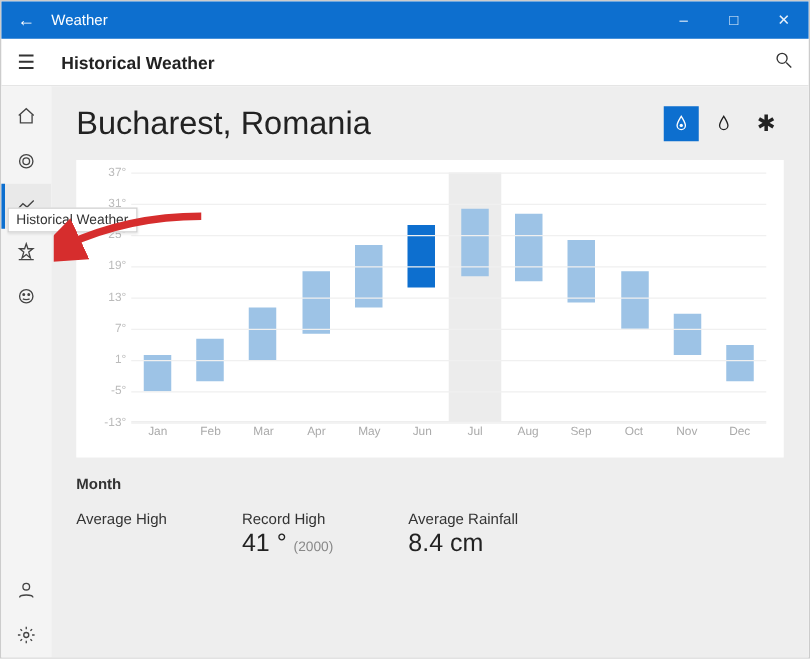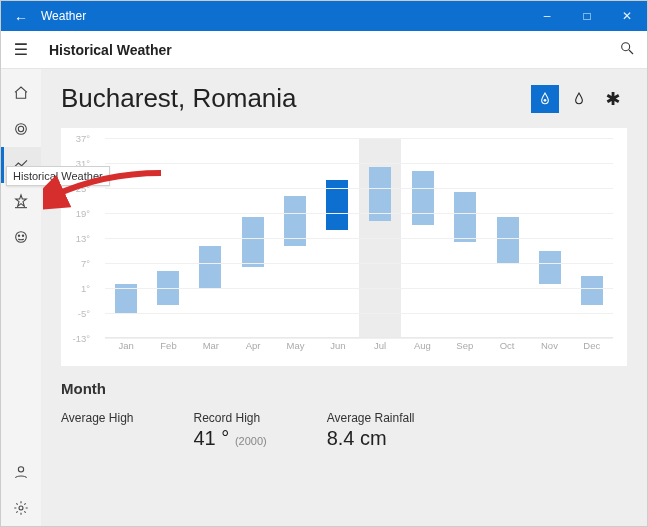--- a/index.html
+++ b/index.html
@@ -21,32 +21,32 @@
   .rail .ritem.selected::before { content:""; position:absolute; left:0; top:0; bottom:0; width:3px; background:#0d6fcf; }
   .rail .railspacer { flex:1; }
   .content { flex:1; background:#eeeeee; position:relative; padding:14px 20px 0 20px; overflow:hidden; }
   .locrow { display:flex; align-items:center; }
   .location { font-size:26px; font-weight:400; color:#222; flex:1; }
   .metric-btn { width:28px; height:28px; display:inline-flex; align-items:center; justify-content:center; margin-left:6px; font-size:14px; color:#222;}
   .metric-btn.selected { background:#0d6fcf; color:#fff; }
   .chartcard { background:#fff; margin-top:14px; padding:10px 14px 8px 10px; }
   .chartgrid { position:relative; height:220px; }
   .yaxis { position:absolute; left:0; top:0; width:34px; font-size:9.5px; color:#bbb; text-align:right; }
-  .ylab { position:absolute; right:15px; transform:translateY(-50%); }
+  .ylab { position:absolute; right:4px; transform:translateY(-50%); }
   .plot { position:absolute; left:34px; right:0; top:0; height:200px; border-bottom:1px solid #e9e9e9; }
   .gridline { position:absolute; left:0; right:0; border-top:1px solid #f0f0f0; }
   .bars { position:absolute; left:0; right:0; top:0; bottom:0; display:flex; }
   .barcol { flex:1; position:relative; display:flex; justify-content:center; }
   .barcol.sel { background:#ececec; margin:0 1px;}
   .bar { position:absolute; width:22px; background:#9dc3e6; }
   .bar.hi { background:#0d6fcf; }
   .xaxis { position:absolute; left:34px; right:0; top:202px; display:flex; }
   .xlab { flex:1; text-align:center; font-size:9.5px; color:#aaa; }
   .below { margin-top:14px; }
-  .monthlabel { font-size:15px; font-weight:600; color:#333; }
+  .monthlabel { font-size:12px; font-weight:600; color:#333; }
   .select { margin-top:6px; width:210px; height:28px; border:1px solid #888; background:#fff; display:flex; align-items:center; padding:0 8px; font-size:13px; color:#333; justify-content:space-between;}
   .stats { display:flex; margin-top:14px; gap:60px;}
   .stat .sl { font-size:12px; color:#333; }
   .stat .sv { font-size:20px; color:#222; margin-top:2px; }
   .stat .sv .sub { font-size:11px; color:#888; }
   .tooltip { position:absolute; background:#fff; border:1px solid #d0d0d0; font-size:11px; color:#333; padding:3px 6px; box-shadow:0 1px 2px rgba(0,0,0,.1); z-index:20; }
   #arrow { position:absolute; z-index:25; pointer-events:none; }
   svg.icon { width:16px; height:16px; stroke:currentColor; fill:none; stroke-width:1.6; }
 </style>
 </head>

